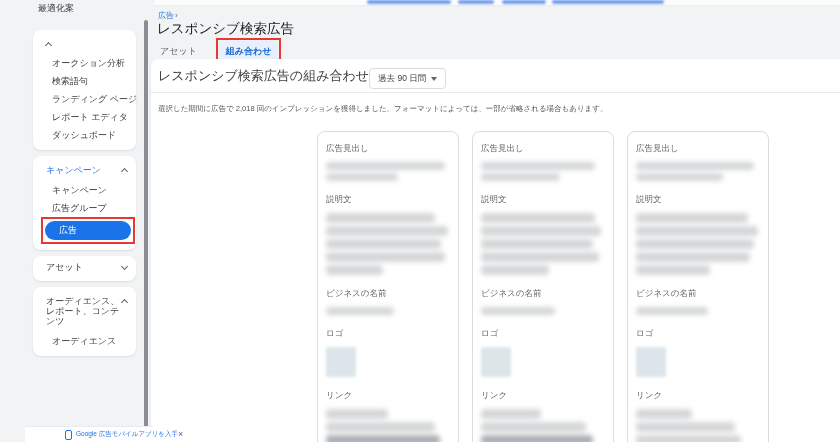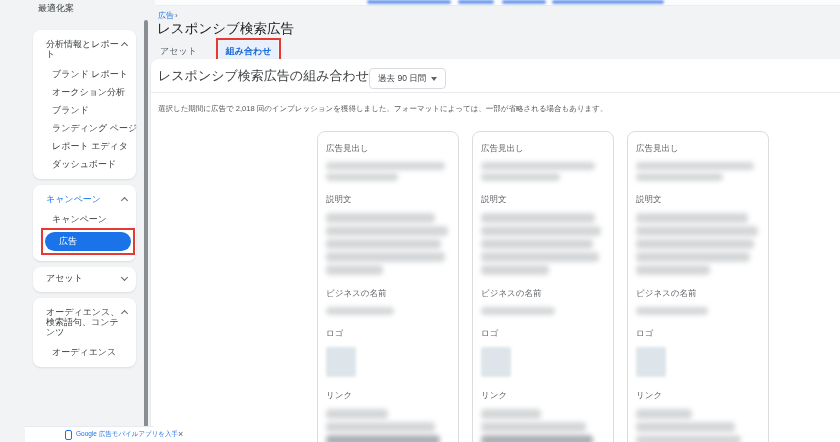--- a/index.html
+++ b/index.html
@@ -76,53 +76,52 @@
     <div class="topfrag" style="left:397px;width:112px;"></div>
   </div>
 
   <div class="sidebar">
     <div class="side-top-item">最適化案</div>
 
     <div class="side-stack">
 
       <div class="side-card">
         <div class="side-head">
-          <span>分析情報とレポート</span>
           <span class="chev up"></span>
         </div>
-        <div class="side-item">ブランド レポート</div>
         <div class="side-item">オークション分析</div>
-        <div class="side-item">ブランド</div>
+        <div class="side-item">検索語句</div>
         <div class="side-item">ランディング ページ</div>
         <div class="side-item">レポート エディタ</div>
         <div class="side-item">ダッシュボード</div>
       </div>
 
       <div class="side-card">
         <div class="side-head accent">
           <span>キャンペーン</span>
           <span class="chev up"></span>
         </div>
         <div class="side-item">キャンペーン</div>
+        <div class="side-item">広告グループ</div>
         <div class="pill-wrap">
           <div class="side-pill">広告</div>
           <div class="anno pill-anno"></div>
         </div>
       </div>
 
       <div class="side-card" style="padding:3px 0;">
         <div class="side-head">
           <span>アセット</span>
           <span class="chev down"></span>
         </div>
       </div>
 
       <div class="side-card" style="margin-bottom:0;">
         <div class="side-head">
-          <span class="wraphead" style="width:80px;">オーディエンス、検索語句、コンテンツ</span>
+          <span class="wraphead" style="width:80px;">オーディエンス、レポート、コンテンツ</span>
           <span class="chev up"></span>
         </div>
         <div class="side-item">オーディエンス</div>
 
       </div>
     </div>
 
     <div class="side-scrollbar"></div>
   </div>
 

